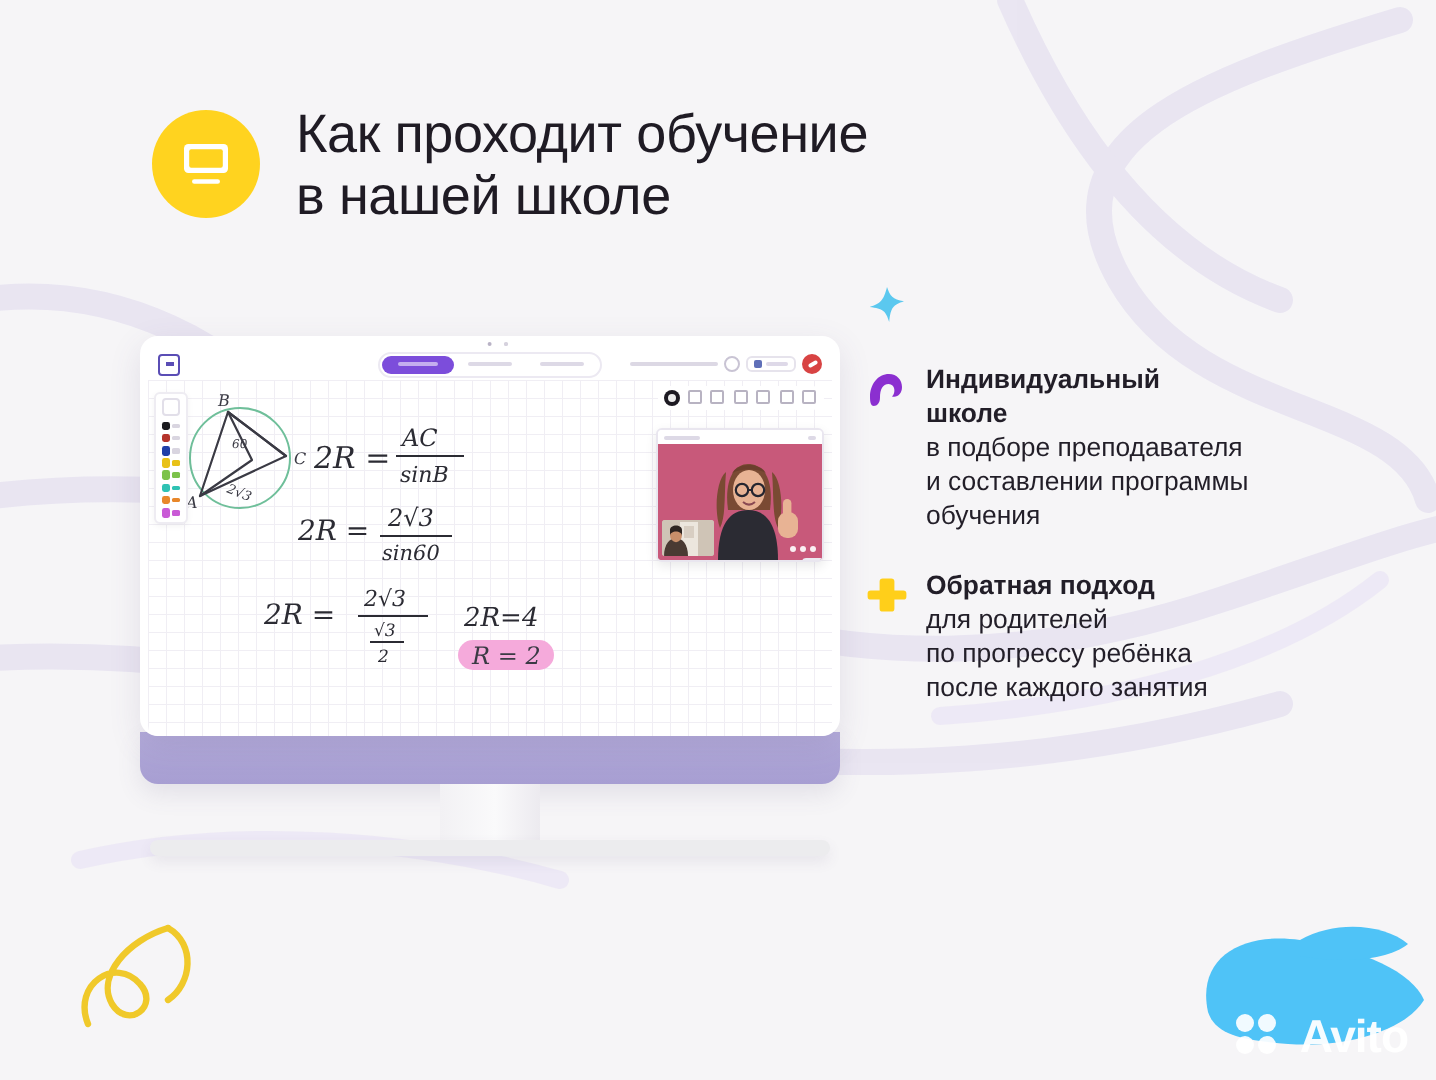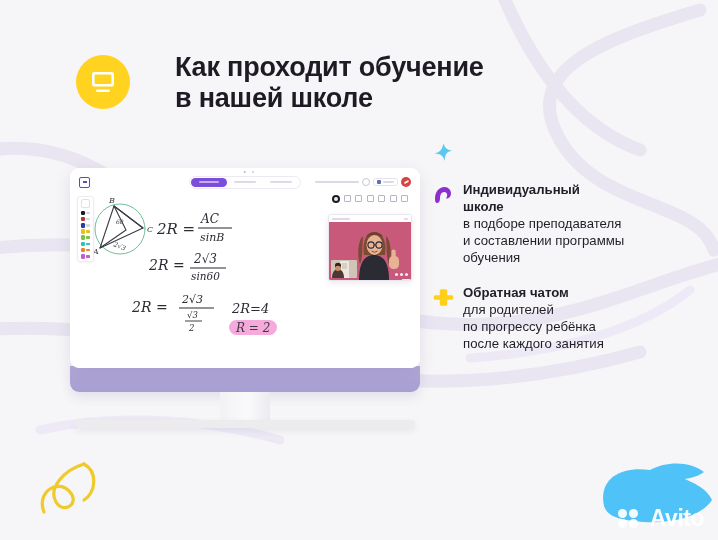--- a/index.html
+++ b/index.html
@@ -16,22 +16,22 @@
 
   
   .header{position:absolute;left:76px;top:50px;display:flex;align-items:flex-start;gap:18px;z-index:6;}
   .badge{
     width:54px;height:54px;border-radius:50%;background:#ffd31f;
     display:flex;align-items:center;justify-content:center;flex:none;
     margin-top:5px;
   }
   .badge svg{display:block;}
   .title{
-    font-size:27px;line-height:1.16;font-weight:700;color:#1f1b24;
-    letter-spacing:-0.2px;white-space:pre-line;padding-top:2px;margin-left:27px;
+    font-size:27px;line-height:1.16;font-weight:400;color:#1f1b24;
+    letter-spacing:-0.2px;white-space:pre-line;padding-top:2px;
   }
 
   
   .monitor{position:absolute;left:70px;top:168px;width:350px;z-index:5;}
   .screen-shell{
     width:350px;height:200px;background:#ffffff;border-radius:9px;
     box-shadow:0 5px 16px rgba(90,80,120,.13);
     padding:4px 4px 0 4px;box-sizing:border-box;position:relative;overflow:hidden;
   }
   .cam-dot{position:absolute;left:50%;top:2.5px;width:2.4px;height:2.4px;border-radius:50%;background:#b9b3c6;transform:translateX(-50%);}
@@ -110,21 +110,21 @@
 
   
   .features{position:absolute;left:432px;top:140px;width:258px;z-index:6;}
   .feature{display:flex;align-items:flex-start;gap:9px;margin-bottom:19px;}
   .f-ic{width:22px;height:22px;flex:none;display:flex;align-items:center;justify-content:center;margin-top:1px;}
   .f-txt{font-size:13.2px;line-height:1.28;color:#221e28;}
   .f-head{font-weight:700;display:block;white-space:pre-line;}
   .f-body{font-weight:400;display:block;white-space:pre-line;}
 
   
-  .wm{position:absolute;right:14px;bottom:10px;display:flex;align-items:center;gap:12px;z-index:8;}
+  .wm{position:absolute;right:14px;bottom:10px;display:flex;align-items:flex-start;gap:12px;z-index:8;}
   .wm-dots{display:grid;grid-template-columns:9px 9px;grid-gap:1.5px;}
   .wm-dots i{display:block;width:9px;height:9px;border-radius:50%;background:rgba(255,255,255,.92);}
   .wm-txt{font-size:23px;font-weight:700;color:rgba(255,255,255,.95);letter-spacing:-.5px;line-height:1;}
 </style>
 </head>
 <body>
 
 <div class="stage">
 
   <svg class="bg-svg" viewBox="0 0 718 540">
@@ -383,21 +383,21 @@
       </div>
     </div>
 
     <div class="feature">
       <div class="f-ic">
         <svg width="21" height="21" viewBox="0 0 21 21">
           <path d="M8.4 2.2 h4.2 a1.6 1.6 0 0 1 1.6 1.6 v4.4 h4.4 a1.6 1.6 0 0 1 1.6 1.6 v1.4 a1.6 1.6 0 0 1 -1.6 1.6 h-4.4 v4.4 a1.6 1.6 0 0 1 -1.6 1.6 h-4.2 a1.6 1.6 0 0 1 -1.6 -1.6 v-4.4 h-4.4 a1.6 1.6 0 0 1 -1.6 -1.6 v-1.4 a1.6 1.6 0 0 1 1.6 -1.6 h4.4 v-4.4 a1.6 1.6 0 0 1 1.6 -1.6 Z" fill="#ffcf1a"></path>
         </svg>
       </div>
       <div class="f-txt">
-        <span class="f-head">Обратная чатом</span>
+        <span class="f-head">Обратная подход</span>
         <span class="f-body">для родителей
 по прогрессу ребёнка
 после каждого занятия</span>
       </div>
     </div>
 
   </div>
 
   <div class="wm">
     <div class="wm-dots">

